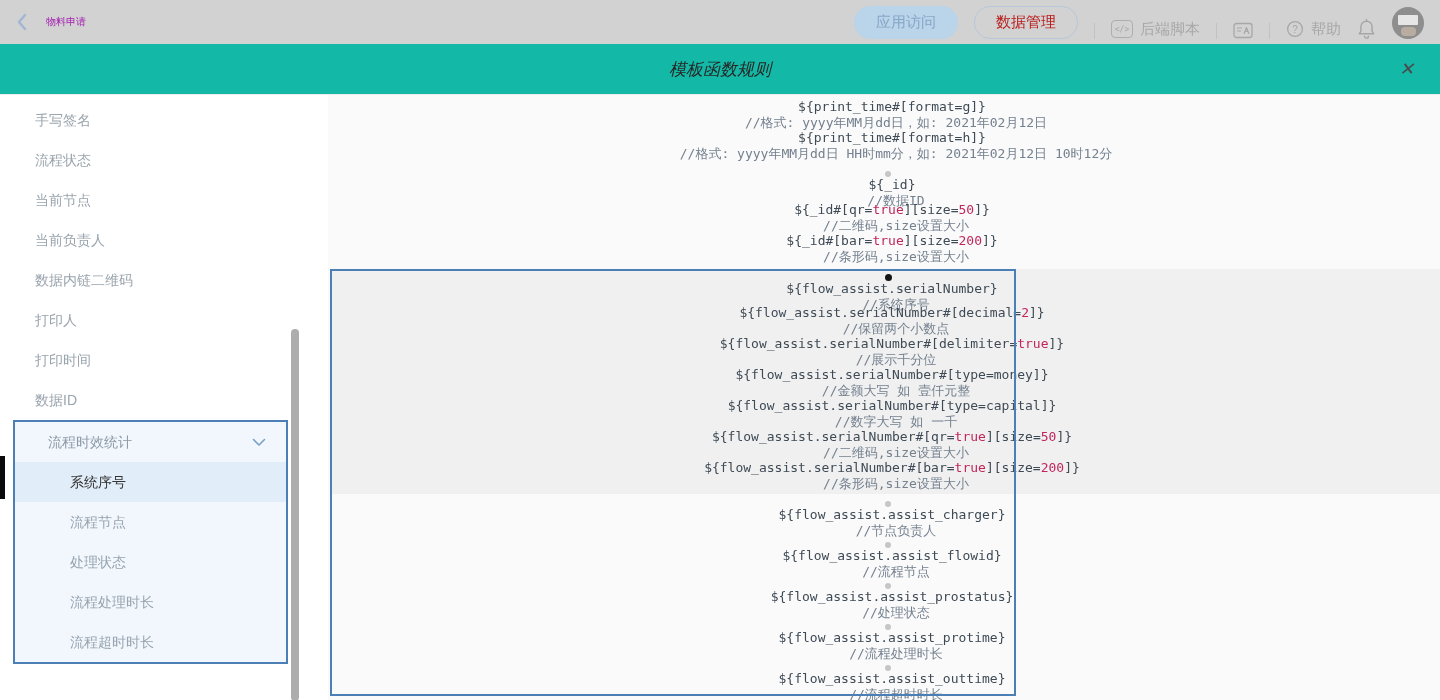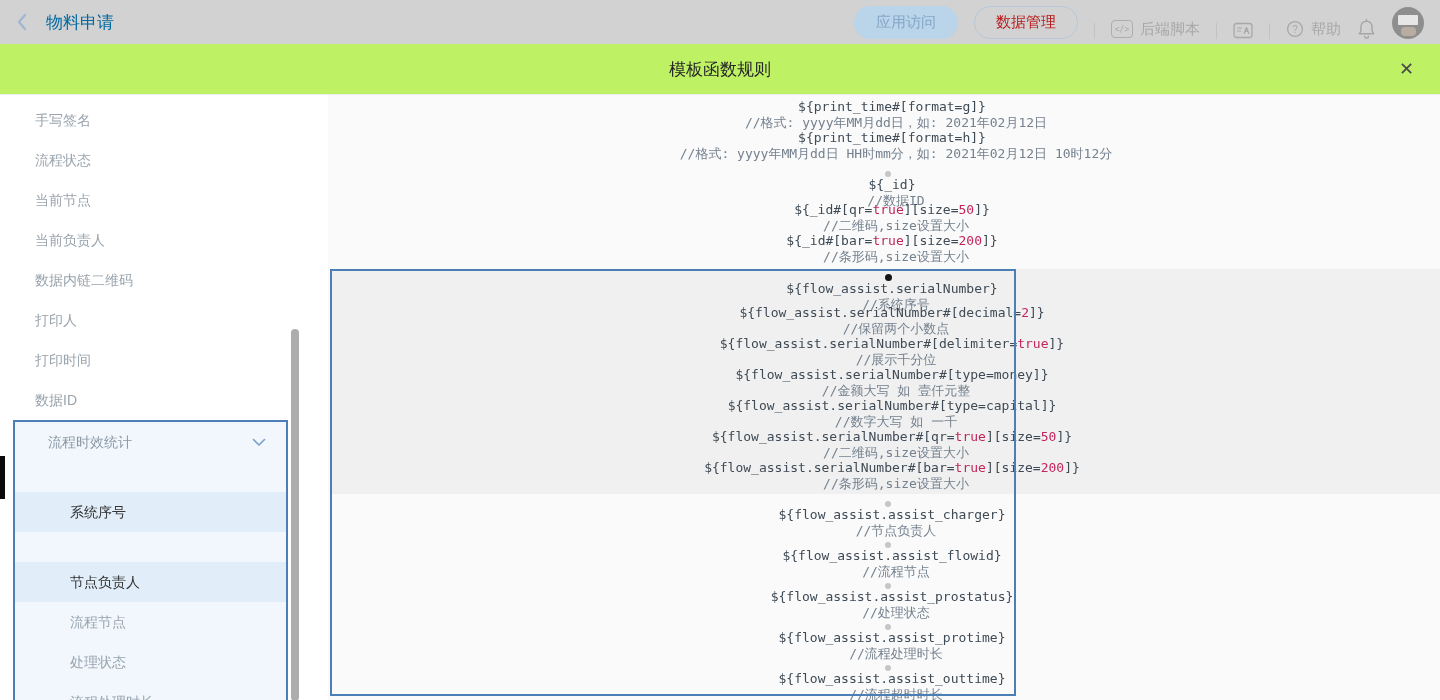--- a/index.html
+++ b/index.html
@@ -1,46 +1,46 @@
 <!DOCTYPE html>
 <html><head>
 <meta charset="utf-8">
 <style>
   html,body{margin:0;padding:0;}
   body{width:1440px;height:700px;overflow:hidden;position:relative;background:#fff;
        font-family:"Liberation Sans",sans-serif;}
   
   .topbar{height:44px;background:#d2d2d2;display:flex;align-items:center;padding:0 16px;box-sizing:border-box;}
   .tb-left{display:flex;align-items:center;gap:18px;}
-  .tb-title{font-size:17px;color:#0369a1;}
+  .tb-title{font-size:10px;color:#a21caf;}
   .tb-right{margin-left:auto;display:flex;align-items:flex-end;gap:16px;}
   .pill-primary{background:#bad4e9;color:#85a6c8;border-radius:16px;padding:7px 22px;font-size:15px;cursor:pointer;}
   .pill-outline{border:1px solid #b7c8da;color:#b91c1c;border-radius:16px;padding:6px 21px;font-size:15px;cursor:pointer;}
   .tb-div{width:1px;height:16px;background:#c2c2c2;}
   .tb-item{display:flex;align-items:center;gap:7px;color:#a8a8a8;font-size:15px;cursor:pointer;}
   .code-badge{display:inline-flex;align-items:center;justify-content:center;width:20px;height:16px;
       border:1.2px solid #adadad;border-radius:4px;font-family:"DejaVu Sans Mono",monospace;
       font-size:8px;color:#a8a8a8;}
   .avatar{width:32px;height:32px;border-radius:50%;background:#8e8e8e;position:relative;overflow:hidden;cursor:pointer;}
   .avatar-screen{position:absolute;left:6px;top:8px;width:20px;height:10px;background:#e6e6e6;border-radius:1px;}
   .avatar-hand{position:absolute;left:9px;top:20px;width:15px;height:9px;background:#b9aca0;border-radius:4px;}
   
-  .m-header{height:50px;background:#bef264;border-bottom:1px solid #ededed;position:relative;
-      display:flex;align-items:center;justify-content:center;}
+  .m-header{height:50px;background:#14b8a6;border-bottom:1px solid #ededed;position:relative;
+      display:flex;align-items:center;justify-content:center;font-style:italic;}
   .m-title{font-size:17px;color:#262626;}
   .m-close{position:absolute;right:26px;top:50%;transform:translateY(-50%);font-size:18px;color:#4a4a4a;cursor:pointer;line-height:1;}
   .m-body{position:relative;height:606px;display:flex;gap:28px;}
   
   .sidebar{width:300px;background:#fff;box-sizing:border-box;padding-top:5px;flex:none;}
   .side-item{height:40px;line-height:40px;padding-left:35px;font-size:14px;color:#9aa4ad;cursor:pointer;}
   .side-group{margin-left:13px;width:275px;box-sizing:border-box;border:2px solid #4d7fb7;background:#f1f7fc;}
   .group-header{height:40px;line-height:40px;padding-left:33px;font-size:14px;color:#8c99a6;position:relative;cursor:pointer;}
   .group-chevron{position:absolute;right:20px;top:16px;}
   .sub-item{height:40px;line-height:40px;padding-left:55px;font-size:14px;color:#98a4b0;cursor:pointer;}
-  .sub-item.hl{background:#e1edf8;color:#333;margin-top:30px;}
+  .sub-item.hl{background:#e1edf8;color:#333;}
   .edge-marker{position:absolute;left:0;top:361px;width:5px;height:43px;background:#0a0a0a;}
   .side-scrollbar{position:absolute;left:291px;top:234px;width:8px;height:372px;background:#adadad;border-radius:4px;cursor:pointer;}
   
   .content{flex:1;background:#fafafa;position:relative;}
   .shaded-band{position:absolute;left:2px;right:0;top:174px;height:225px;background:#f0f0f0;z-index:0;}
   .selection-box{position:absolute;left:2px;top:174px;width:686px;height:427px;box-sizing:border-box;
       border:2px solid #4d7fb7;z-index:3;pointer-events:none;}
   .code-flow{position:relative;z-index:1;padding:4px 0 0 16px;}
   .code-group{margin-bottom:10px;}
   .code-line{height:31px;display:flex;align-items:center;white-space:pre;
@@ -123,21 +123,20 @@
         </div>
       <div class="side-group">
         <div class="group-header">
           <span>流程时效统计</span>
           <svg class="group-chevron" width="14" height="9" viewBox="0 0 14 9">
             <polyline points="1.5,1.5 7,7 12.5,1.5" fill="none" stroke="#7aa0c8" stroke-width="1.6" stroke-linecap="round" stroke-linejoin="round"></polyline>
           </svg>
         </div>
         <div>
             <div class="sub-item hl">系统序号</div>
-            <div class="sub-item hl">节点负责人</div>
             <div class="sub-item">流程节点</div>
             <div class="sub-item">处理状态</div>
             <div class="sub-item">流程处理时长</div>
             <div class="sub-item">流程超时时长</div>
           </div>
       </div>
     </div>
 
     <div class="content">
       <div class="shaded-band"></div>

